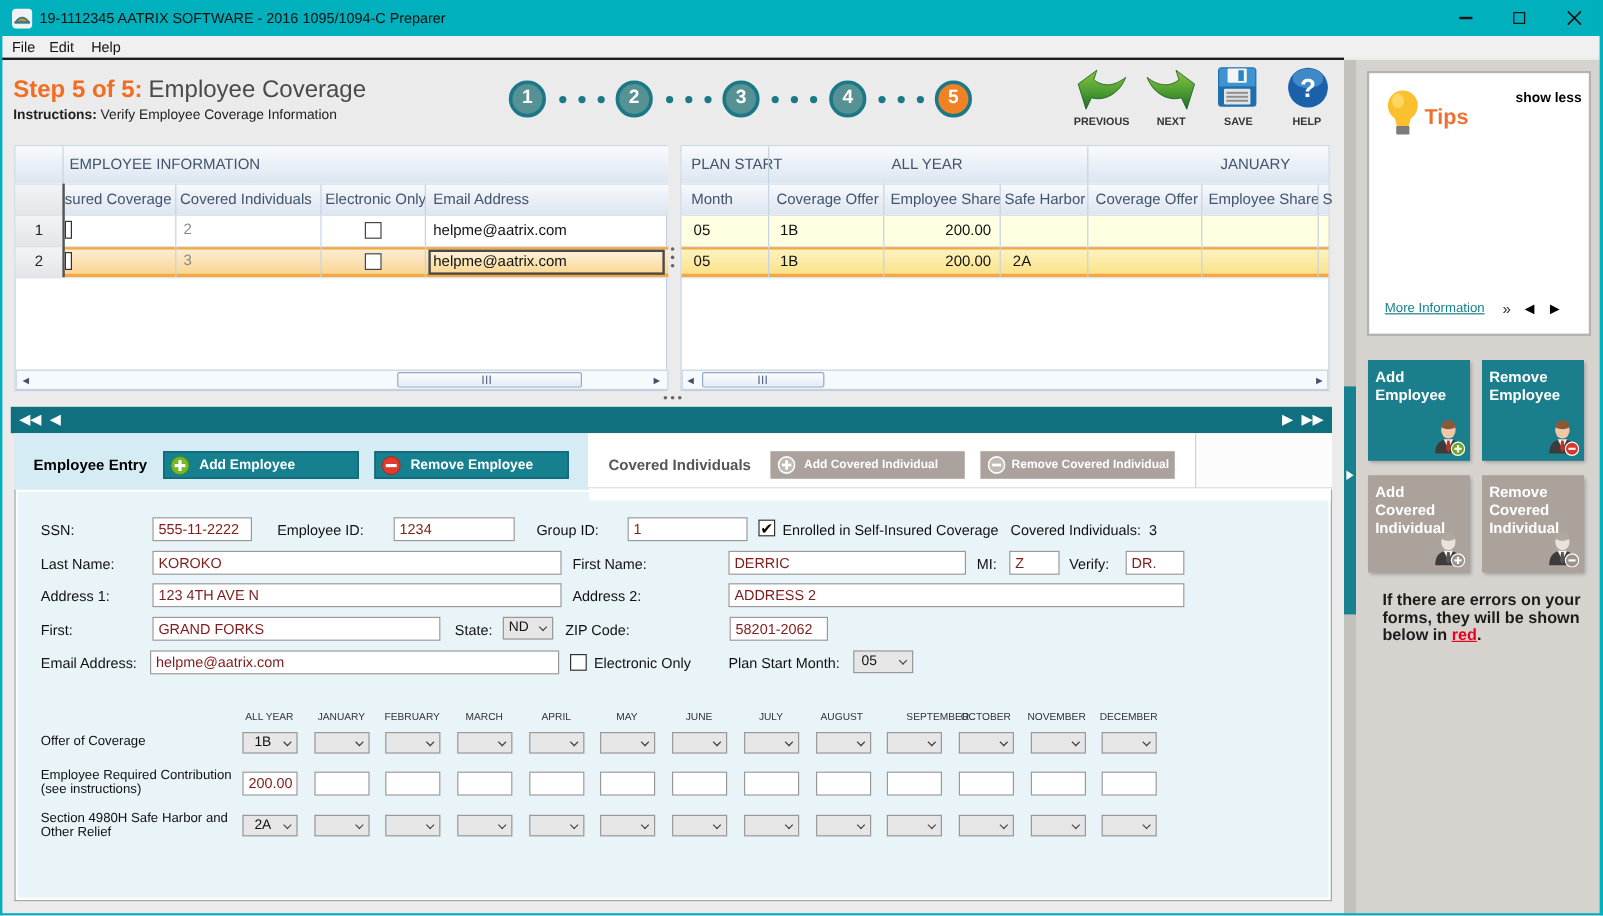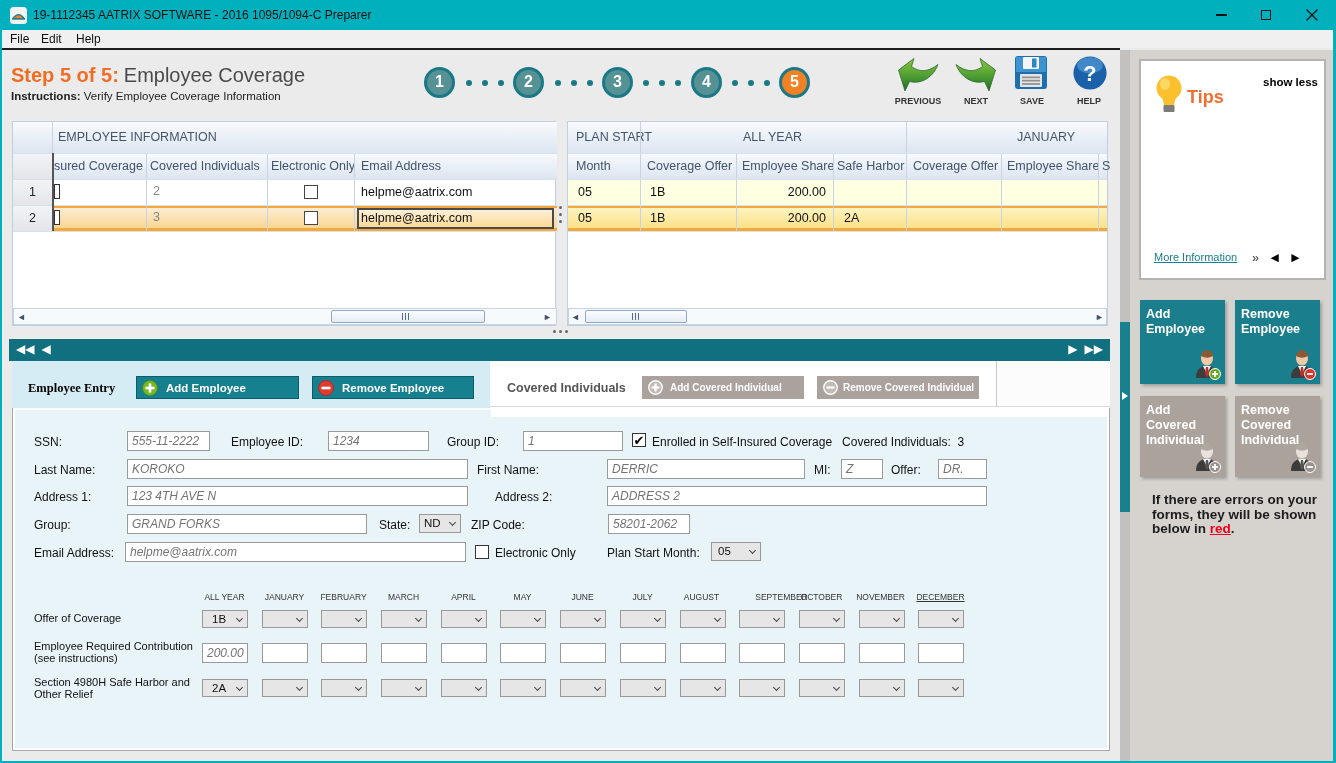--- a/index.html
+++ b/index.html
@@ -43,21 +43,21 @@
 #tbname { width:100%; text-align:center; top:3px; font-size:13.5px; font-style:italic; font-weight:bold; }
 
 #tabact { left:12px; top:361px; width:478px; height:47px; background:#d6ecf5; }
 #tabina { left:490px; top:361px; width:507px; height:46px; background:#fff; border-right:1px solid #c9c9c9; border-bottom:1px solid #dadada; }
 #tabrest { left:997px; top:361px; width:113px; height:46px; background:#fcfcfc; border-bottom:1px solid #dadada; }
 .btn-teal { background:#16808f; border:1px solid #0c5d6b; color:#fff; font-weight:bold; font-size:11.5px; white-space:nowrap; }
 .btn-gray { background:#aba29d; color:#fff; font-weight:bold; font-size:10.5px; white-space:nowrap; }
 
 #panel { left:12px; top:408px; width:1098px; height:343px; background:#e9f4f9; border:1px solid #a8a8a8; border-top:none; box-shadow:inset 0 0 0 2px #fdfdfd; }
 .flabel { font-size:12px; color:#111; }
-.finput { background:#fff; border:1px solid #9a9a9a; font-size:12px; color:#737373; padding:2px 4px; line-height:15px;font-style:italic; }
+.finput { background:#fff; border:1px solid #9a9a9a; font-size:12px; color:#7f1d1d; padding:2px 4px; line-height:15px; }
 .fdrop { background:#e6e6e6; border:1px solid #999; font-size:11.5px; color:#111; }
 .chev { position:absolute; right:5px; top:5px; width:5px; height:5px; border-right:1.5px solid #444; border-bottom:1.5px solid #444; transform:rotate(45deg); }
 .mon { font-size:8.5px; color:#333; text-align:center; width:59px; }
 
 #divider { left:1120px; top:50px; width:10px; height:713px; background:#c3c1be; }
 #divteal { left:1120px; top:322px; width:10px; height:190px; background:#17818f; }
 #sidebar { left:1130px; top:50px; width:203px; height:713px; background:#d6d3cf; }
 #tips { left:1139px; top:59px; width:187px; height:221px; background:#fff; border:2px solid #b3b3b3; }
 .sbtn { width:85px; height:84px; color:#fff; font-weight:bold; font-size:12.5px; padding:7px 6px; line-height:15px; box-shadow:2px 2px 3px rgba(0,0,0,0.25); }
 .sbtn.teal { background:#1b7e8c; }
@@ -243,21 +243,21 @@
 <div class="abs" style="left:559px;top:330px;width:3px;height:3px;border-radius:50%;background:#666;"></div>
 <div class="abs" style="left:565px;top:330px;width:3px;height:3px;border-radius:50%;background:#666;"></div>
 <div class="abs" id="tealbar">
   <div class="abs" style="left:7px;top:3px;font-size:12px;color:#fff;">◀◀<span style="padding-left:7px;">◀</span></div>
   <div class="abs" style="right:7px;top:3px;font-size:12px;color:#fff;">▶<span style="padding-left:7px;">▶▶</span></div>
 </div>
 <div class="abs" id="tabina"></div>
 <div class="abs" id="tabrest"></div>
 <div class="abs" id="tabact"></div>
 
-<div class="abs" style="left:28px;top:381px;font-size:12.5px;font-weight:bold;color:#000;font-family:Liberation Serif, serif;">Employee Entry</div>
+<div class="abs" style="left:28px;top:381px;font-size:12.5px;font-weight:bold;color:#000;">Employee Entry</div>
 <div class="abs btn-teal" style="left:136px;top:376px;width:163px;height:23px;">
   <svg class="abs" style="left:5px;top:3px;" width="16" height="16" viewBox="0 0 16 16">
       <circle cx="8" cy="8" r="7.5" fill="#76b82a" stroke="#4e8c14" stroke-width="0.8"></circle>
       <rect x="3.5" y="6.7" width="9" height="2.6" fill="#fff"></rect>
       <rect x="6.7" y="3.5" width="2.6" height="9" fill="#fff"></rect>
     </svg>
   <span class="abs" style="left:29px;top:5px;">Add Employee</span>
 </div>
 <div class="abs btn-teal" style="left:312px;top:376px;width:162px;height:23px;">
   <svg class="abs" style="left:5px;top:3px;" width="16" height="16" viewBox="0 0 16 16">
@@ -292,27 +292,27 @@
 <div class="abs flabel" style="left:447px;top:435px;">Group ID:</div>
 <div class="abs finput" style="left:523px;top:431px;width:100px;height:20px;">1</div>
 <div class="abs" style="left:632px;top:433px;width:14px;height:14px;background:#fff;border:1px solid #333;font-size:13px;line-height:13px;text-align:center;">✔</div>
 <div class="abs flabel" style="left:652px;top:435px;">Enrolled in Self-Insured Coverage&nbsp;&nbsp; Covered Individuals:&nbsp; 3</div>
 <div class="abs flabel" style="left:34px;top:463px;">Last Name:</div>
 <div class="abs finput" style="left:127px;top:459px;width:341px;height:20px;">KOROKO</div>
 <div class="abs flabel" style="left:477px;top:463px;">First Name:</div>
 <div class="abs finput" style="left:607px;top:459px;width:198px;height:20px;">DERRIC</div>
 <div class="abs flabel" style="left:814px;top:463px;">MI:</div>
 <div class="abs finput" style="left:841px;top:459px;width:42px;height:20px;">Z</div>
-<div class="abs flabel" style="left:891px;top:463px;">Offer:</div>
+<div class="abs flabel" style="left:891px;top:463px;">Verify:</div>
 <div class="abs finput" style="left:938px;top:459px;width:49px;height:20px;">DR.</div>
 <div class="abs flabel" style="left:34px;top:490px;">Address 1:</div>
 <div class="abs finput" style="left:127px;top:486px;width:341px;height:20px;">123 4TH AVE N</div>
-<div class="abs flabel" style="left:495px;top:490px;">Address 2:</div>
+<div class="abs flabel" style="left:477px;top:490px;">Address 2:</div>
 <div class="abs finput" style="left:607px;top:486px;width:380px;height:20px;">ADDRESS 2</div>
-<div class="abs flabel" style="left:34px;top:518px;">Group:</div>
+<div class="abs flabel" style="left:34px;top:518px;">First:</div>
 <div class="abs finput" style="left:127px;top:514px;width:240px;height:20px;">GRAND FORKS</div>
 <div class="abs flabel" style="left:379px;top:518px;">State:</div>
 <div class="abs fdrop" style="left:419px;top:514px;width:42px;height:19px;padding:2px 4px;">ND<span class="chev"></span></div>
 <div class="abs flabel" style="left:471px;top:518px;">ZIP Code:</div>
 <div class="abs finput" style="left:608px;top:514px;width:82px;height:20px;">58201-2062</div>
 <div class="abs flabel" style="left:34px;top:546px;">Email Address:</div>
 <div class="abs finput" style="left:125px;top:542px;width:341px;height:20px;">helpme@aatrix.com</div>
 <div class="abs" style="left:475px;top:545px;width:14px;height:14px;background:#fff;border:1px solid #333;"></div>
 <div class="abs flabel" style="left:495px;top:546px;">Electronic Only</div>
 <div class="abs flabel" style="left:607px;top:546px;">Plan Start Month:</div>
@@ -326,21 +326,21 @@
 <div class="abs mon" style="left:314px;top:592px;">FEBRUARY</div>
 <div class="abs mon" style="left:374px;top:592px;">MARCH</div>
 <div class="abs mon" style="left:434px;top:592px;">APRIL</div>
 <div class="abs mon" style="left:493px;top:592px;">MAY</div>
 <div class="abs mon" style="left:553px;top:592px;">JUNE</div>
 <div class="abs mon" style="left:613px;top:592px;">JULY</div>
 <div class="abs mon" style="left:672px;top:592px;">AUGUST</div>
 <div class="abs mon" style="left:752px;top:592px;">SEPTEMBER</div>
 <div class="abs mon" style="left:792px;top:592px;">OCTOBER</div>
 <div class="abs mon" style="left:851px;top:592px;">NOVEMBER</div>
-<div class="abs mon" style="left:911px;top:592px;text-decoration:underline;">DECEMBER</div>
+<div class="abs mon" style="left:911px;top:592px;">DECEMBER</div>
 <div class="abs fdrop" style="left:202px;top:610px;width:46px;height:18px;padding:2px 9px;">1B<span class="chev"></span></div>
 <div class="abs fdrop" style="left:262px;top:610px;width:46px;height:18px;padding:2px 6px;">
     <span class="chev"></span>
   </div>
 <div class="abs fdrop" style="left:321px;top:610px;width:46px;height:18px;padding:2px 6px;">
     <span class="chev"></span>
   </div>
 <div class="abs fdrop" style="left:381px;top:610px;width:46px;height:18px;padding:2px 6px;">
     <span class="chev"></span>
   </div>

